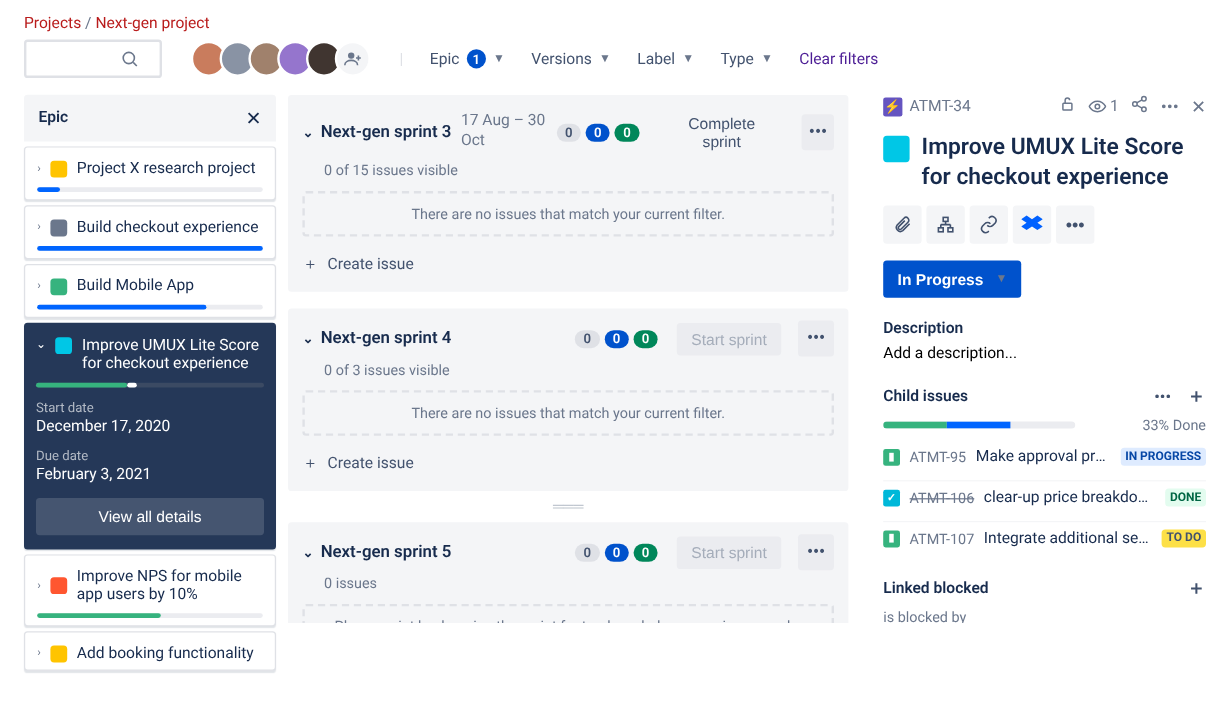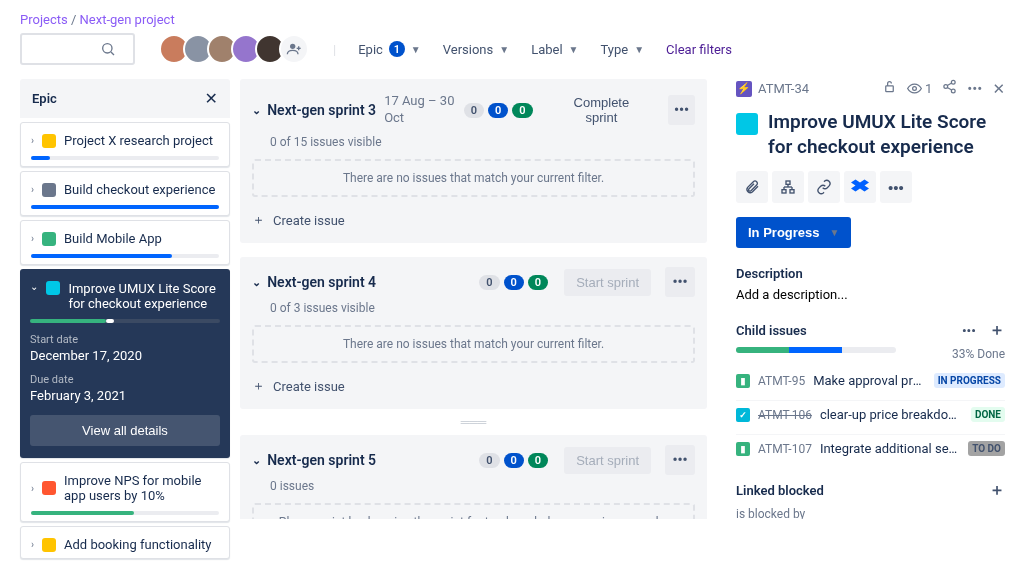--- a/index.html
+++ b/index.html
@@ -1,19 +1,19 @@
 <!DOCTYPE html>
 <html><head>
 <meta charset="utf-8">
 <style>
 * { box-sizing: border-box; margin: 0; padding: 0; }
 body { font-family: -apple-system, BlinkMacSystemFont, "Segoe UI", Roboto, sans-serif; font-size: 14px; color: #172B4D; background: #fff; }
 .page { width: 1025px; height: 586px; overflow: hidden; padding: 12px 20px; position: relative; }
 .breadcrumb { font-size: 13px; color: #6B778C; margin-bottom: 6px; }
-.breadcrumb a { color: #8b5cf6; text-decoration: none; cursor: pointer; }
+.breadcrumb a { color: #b91c1c; text-decoration: none; cursor: pointer; }
 .title { font-size: 22px; font-weight: 600; color: #172B4D; margin-bottom: 16px; }
 .toolbar { display: flex; align-items: center; gap: 24px; margin-bottom: 14px; }
 .search-box { width: 115px; height: 32px; border: 2px solid #DFE1E6; border-radius: 3px; display: flex; align-items: center; padding: 0 8px; }
 .search-box input { border: none; outline: none; width: 70px; font-size: 13px; }
 .search-box svg { color: #6B778C; }
 .avatars { display: flex; align-items: center; }
 .avatar { width: 30px; height: 30px; border-radius: 50%; border: 2px solid #fff; margin-left: -6px; background: #ccc; display: flex; align-items: center; justify-content: center; }
 .avatar:first-child { margin-left: 0; }
 .add-person { background: #F4F5F7; color: #6B778C; }
 .filters { display: flex; align-items: center; gap: 22px; font-size: 13px; color: #42526E; }
@@ -65,34 +65,34 @@
 .side-top .key-icon { width: 16px; height: 16px; background: #6554C0; border-radius: 2px; display:flex; align-items:center; justify-content:center; color:#fff; font-size:11px; font-weight:bold; }
 .side-top .icn { cursor: pointer; font-size:15px; }
 .side-title { display: flex; gap: 10px; margin-top: 12px; }
 .side-title-sq { width: 22px; height: 22px; border-radius: 3px; flex-shrink: 0; margin-top:3px; }
 .side-title-text { font-size: 19px; font-weight: 600; line-height: 1.3; }
 .side-actions { display: flex; gap: 4px; margin-top: 12px; }
 .side-act-btn { width: 32px; height: 32px; border: none; background: #F4F5F7; border-radius: 3px; display: flex; align-items: center; justify-content: center; cursor: pointer; color: #42526E; font-size:15px; }
 .status-dd { background: #0052CC; color: #fff; border: none; padding: 8px 12px; border-radius: 3px; font-size: 13px; font-weight: 600; display: flex; align-items: center; gap: 10px; cursor: pointer; margin-top: 14px; }
 .section-h { font-weight: 600; font-size: 13px; margin-top: 18px; margin-bottom: 6px; display: flex; justify-content: space-between; align-items: center; }
 .desc-text { color: #000000; font-size: 13px; }
-.progress-row { display: flex; align-items: flex-start; gap: 20px; }
+.progress-row { display: flex; align-items: center; gap: 20px; }
 .progress-container { height: 6px; width: 160px; background: #EBECF0; border-radius: 3px; position: relative; overflow: hidden; }
 .prog-seg { height: 100%; position: absolute; }
 .progress-pct { font-size: 12px; color: #6B778C; margin-left: auto; }
 .child-row { display: flex; align-items: center; gap: 8px; margin-top: 6px; padding: 6px 0; border-top: 1px solid #F4F5F7; font-size: 13px; }
 .child-row:first-of-type { border-top: none; }
 .child-icon { width: 14px; height: 14px; border-radius: 2px; flex-shrink: 0; display:flex; align-items:center; justify-content:center; color:#fff; font-size:9px; font-weight:bold; }
 .child-key { color: #6B778C; font-size: 12px; }
 .child-key.strike { text-decoration: line-through; }
 .child-summary { flex: 1; white-space: nowrap; overflow: hidden; text-overflow: ellipsis; }
 .status-lozenge { font-size: 10px; font-weight: 700; padding: 2px 4px; border-radius: 3px; text-transform: uppercase; }
 .lz-prog { background: #DEEBFF; color: #0747A6; }
 .lz-done { background: #E3FCEF; color: #006644; }
-.lz-todo { background: #a3a3a3; color: #42526E; }
+.lz-todo { background: #fde047; color: #42526E; }
 .plus { cursor: pointer; font-size: 16px; color:#42526E; }
 .linked-sub { font-size: 12px; color: #6B778C; margin-top: 4px; }
 .watch-ct { font-size:13px; }
 </style>
 </head>
 <body>
 
 <div class="page">
   <div class="breadcrumb">
     <a>Projects</a>

